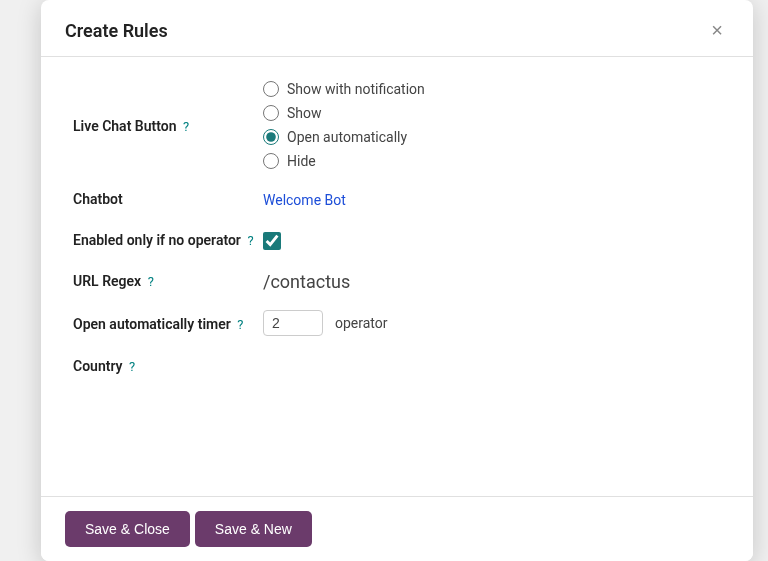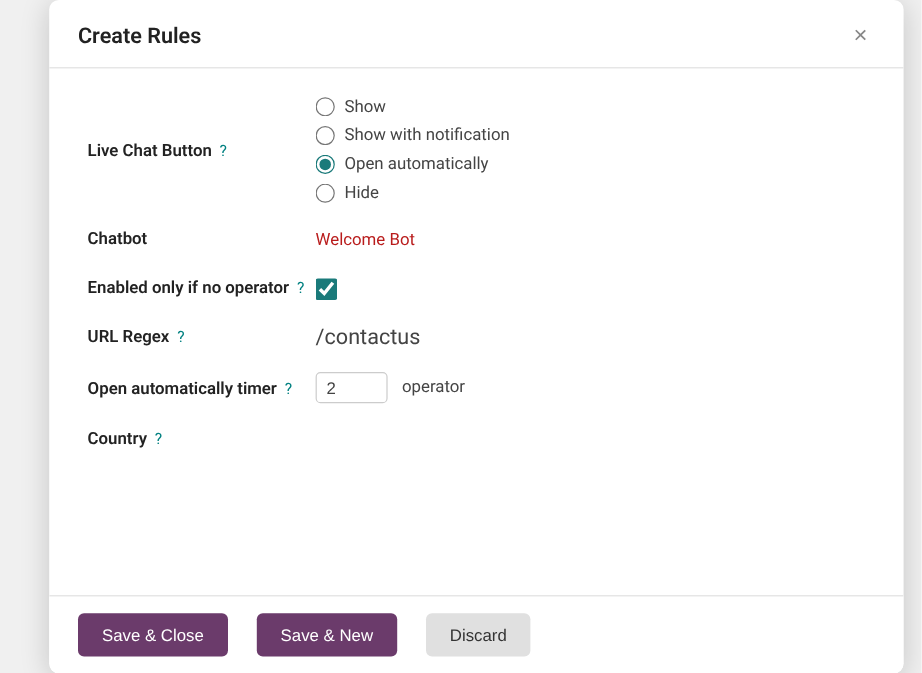--- a/index.html
+++ b/index.html
@@ -105,21 +105,21 @@
     }
 
     .radio-option input[type="radio"] {
       width: 16px;
       height: 16px;
       accent-color: #1a7a7a;
       cursor: pointer;
     }
 
     .chatbot-value {
-      color: #b91c1c;
+      color: #1d4ed8;
       font-size: 14px;
       padding-top: 2px;
     }
 
     .checkbox-wrapper {
       display: flex;
       align-items: center;
       padding-top: 2px;
     }
 
@@ -154,21 +154,21 @@
     .timer-unit {
       font-size: 14px;
       color: #444;
     }
 
     .dialog-footer {
       border-top: 1px solid #e0e0e0;
       padding: 14px 24px;
       display: flex;
       align-items: center;
-      gap: 24px;
+      gap: 5px;
       background: #fff;
     }
 
     .btn {
       padding: 10px 20px;
       font-size: 14px;
       font-weight: 500;
       border-radius: 5px;
       border: none;
       cursor: pointer;
@@ -203,25 +203,25 @@
 
     <div class="form-row">
       <div class="form-label">
         <span>Live Chat Button</span>
         <span class="help-icon">?</span>
       </div>
       <div class="form-field">
         <div class="radio-group">
           <label class="radio-option">
             <input type="radio" name="live_chat_button" style="">
+            <span>Show with notification</span>
+          </label>
+          <label class="radio-option">
+            <input type="radio" name="live_chat_button" style="">
             <span>Show</span>
-          </label>
-          <label class="radio-option">
-            <input type="radio" name="live_chat_button" style="">
-            <span>Show with notification</span>
           </label>
           <label class="radio-option">
             <input type="radio" name="live_chat_button" checked="" style="">
             <span>Open automatically</span>
           </label>
           <label class="radio-option">
             <input type="radio" name="live_chat_button" style="">
             <span>Hide</span>
           </label>
         </div>
@@ -270,15 +270,14 @@
         <span class="help-icon">?</span>
       </div>
       <div class="form-field country-field"></div>
     </div>
 
   </div>
 
   <div class="dialog-footer">
     <button class="btn btn-primary">Save &amp; Close</button>
     <button class="btn btn-primary">Save &amp; New</button>
-    <button class="btn btn-secondary">Discard</button>
   </div>
 </div>
 
 </body></html>

